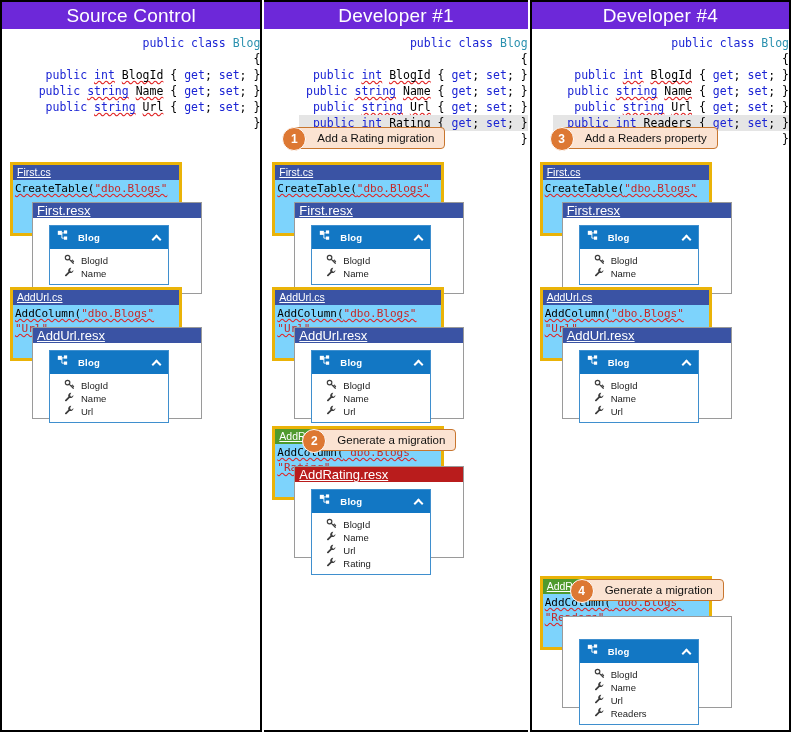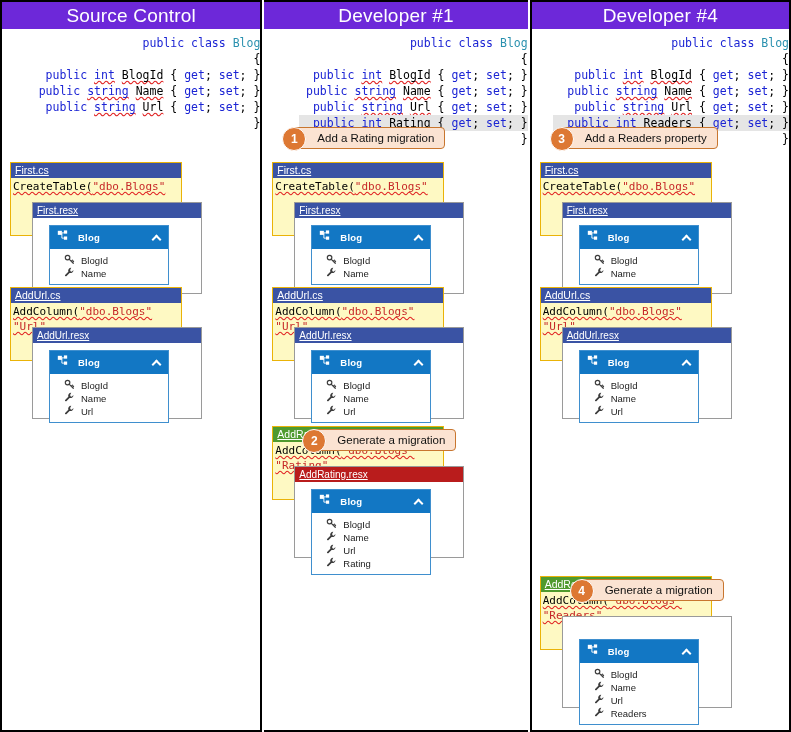--- a/index.html
+++ b/index.html
@@ -52,22 +52,22 @@
     text-decoration:underline;
     text-decoration-style:wavy;
     text-decoration-color:#e02020;
     text-decoration-skip-ink:none;
   }
 
   
   .filegroup{position:absolute;}
   .filecard{
     position:absolute;
-    background:#fef9c3;
-    border:1px solid #eab308;
+    background:#7dd3fc;
+    border:3px solid #eab308;
     box-sizing:border-box;
   }
   .filecard .title{
     height:15px;
     background:#3a53a4;
     color:#ffffff;
     font-size:10.5px;
     line-height:15px;
     padding-left:4px;
     box-sizing:border-box;
@@ -89,21 +89,21 @@
   .modelpanel{
     position:absolute;
     background:#ffffff;
     border:1px solid #9a9a9a;
     box-sizing:border-box;
   }
   .modelpanel .phead{
     height:15px;
     background:#3a53a4;
     color:#fff;
-    font-size:10px;
+    font-size:13px;
     line-height:15px;
     padding-left:4px;
     box-sizing:border-box;
     text-decoration:underline;
     white-space:nowrap;
   }
   .modelpanel.green .phead{background:#b91c1c;}
   .entity{
     position:absolute;
     box-sizing:border-box;

